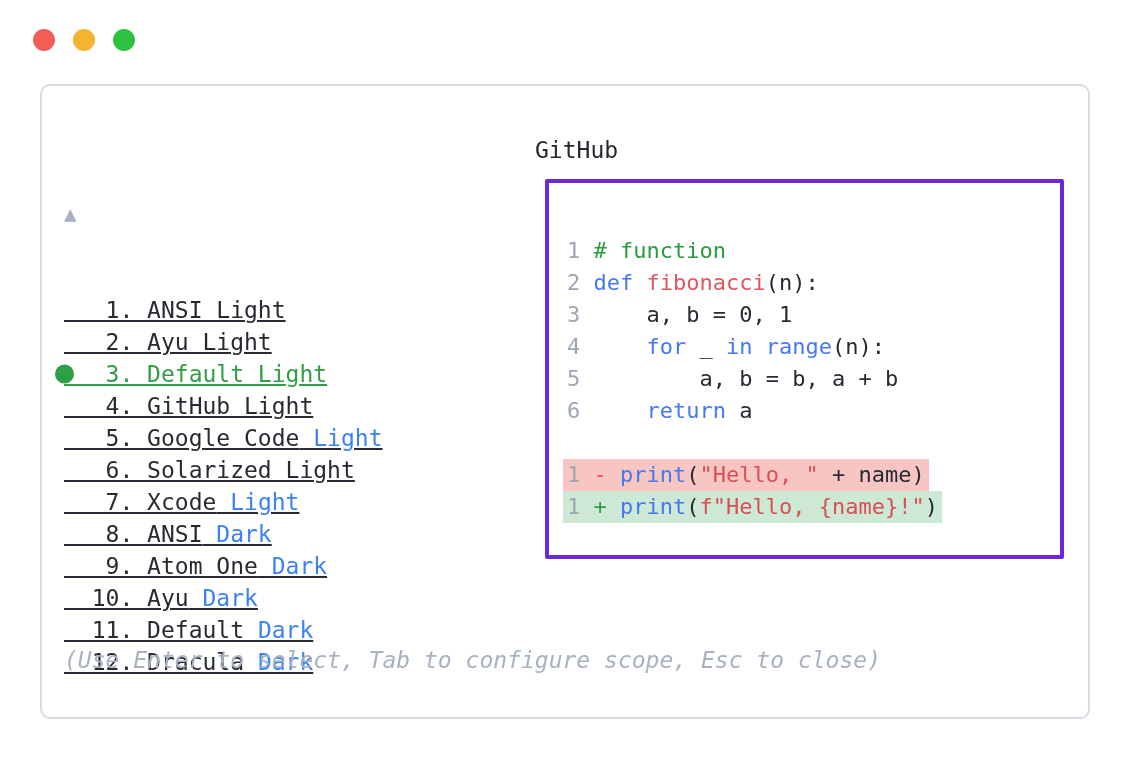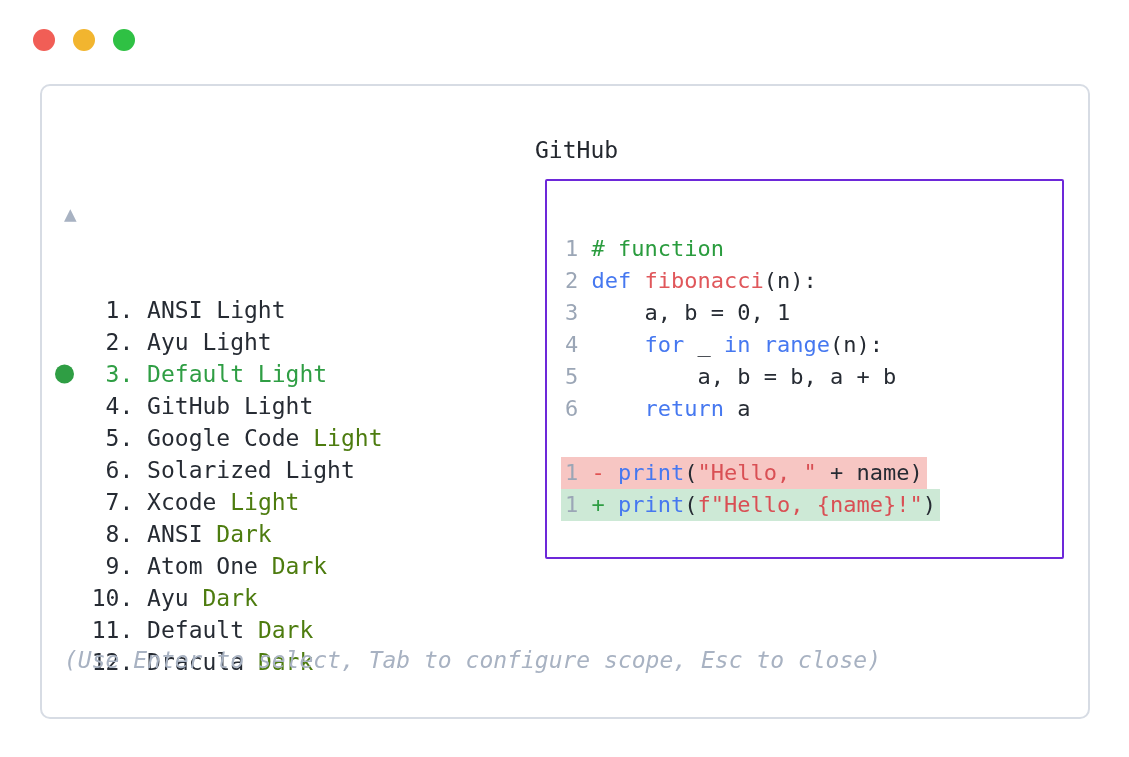--- a/index.html
+++ b/index.html
@@ -22,40 +22,40 @@
   }
 
   
   .left{
     position:absolute;left:22px;top:48px;
     font-size:23px;line-height:32px;white-space:pre;
   }
   .prompt{color:#23272e;}
   .scroll{font-size:21px;}
   .scroll-up{color:#a8b2c2;}
-  .trow{position:relative;white-space:pre;}
+  .trow{position:relative;white-space:pre;text-decoration:underline;}
   .trow.selected{color:#2f9e44;}
-  .muted{color:#4d7c0f;}
+  .muted{color:#3b82f6;}
   .dot{
     position:absolute;left:-9px;top:50%;transform:translateY(-50%);
     width:19px;height:19px;border-radius:50%;background:#2f9e44;
   }
   .hint{
     position:absolute;left:22px;top:558px;
     font-size:23px;line-height:32px;color:#a8b2c2;white-space:pre;font-style:italic;
   }
 
   
   .preview-title{
     position:absolute;left:493px;top:48px;
     font-size:23px;line-height:32px;color:#23272e;
   }
   .code-box{
     position:absolute;left:503px;top:93px;width:519px;height:380px;
-    border:2px solid #6d28d9;border-radius:2px;box-sizing:border-box;
+    border:4px solid #6d28d9;border-radius:2px;box-sizing:border-box;
     background:#ffffff;
   }
   .code-lines{
     padding:52px 0 0 18px;
     font-size:22px;line-height:32px;white-space:pre;
   }
   .cl{height:32px;}
   .lw{display:inline-block;height:32px;line-height:32px;padding:0 4px;margin-left:-4px;white-space:pre;}
 </style>
 </head>

